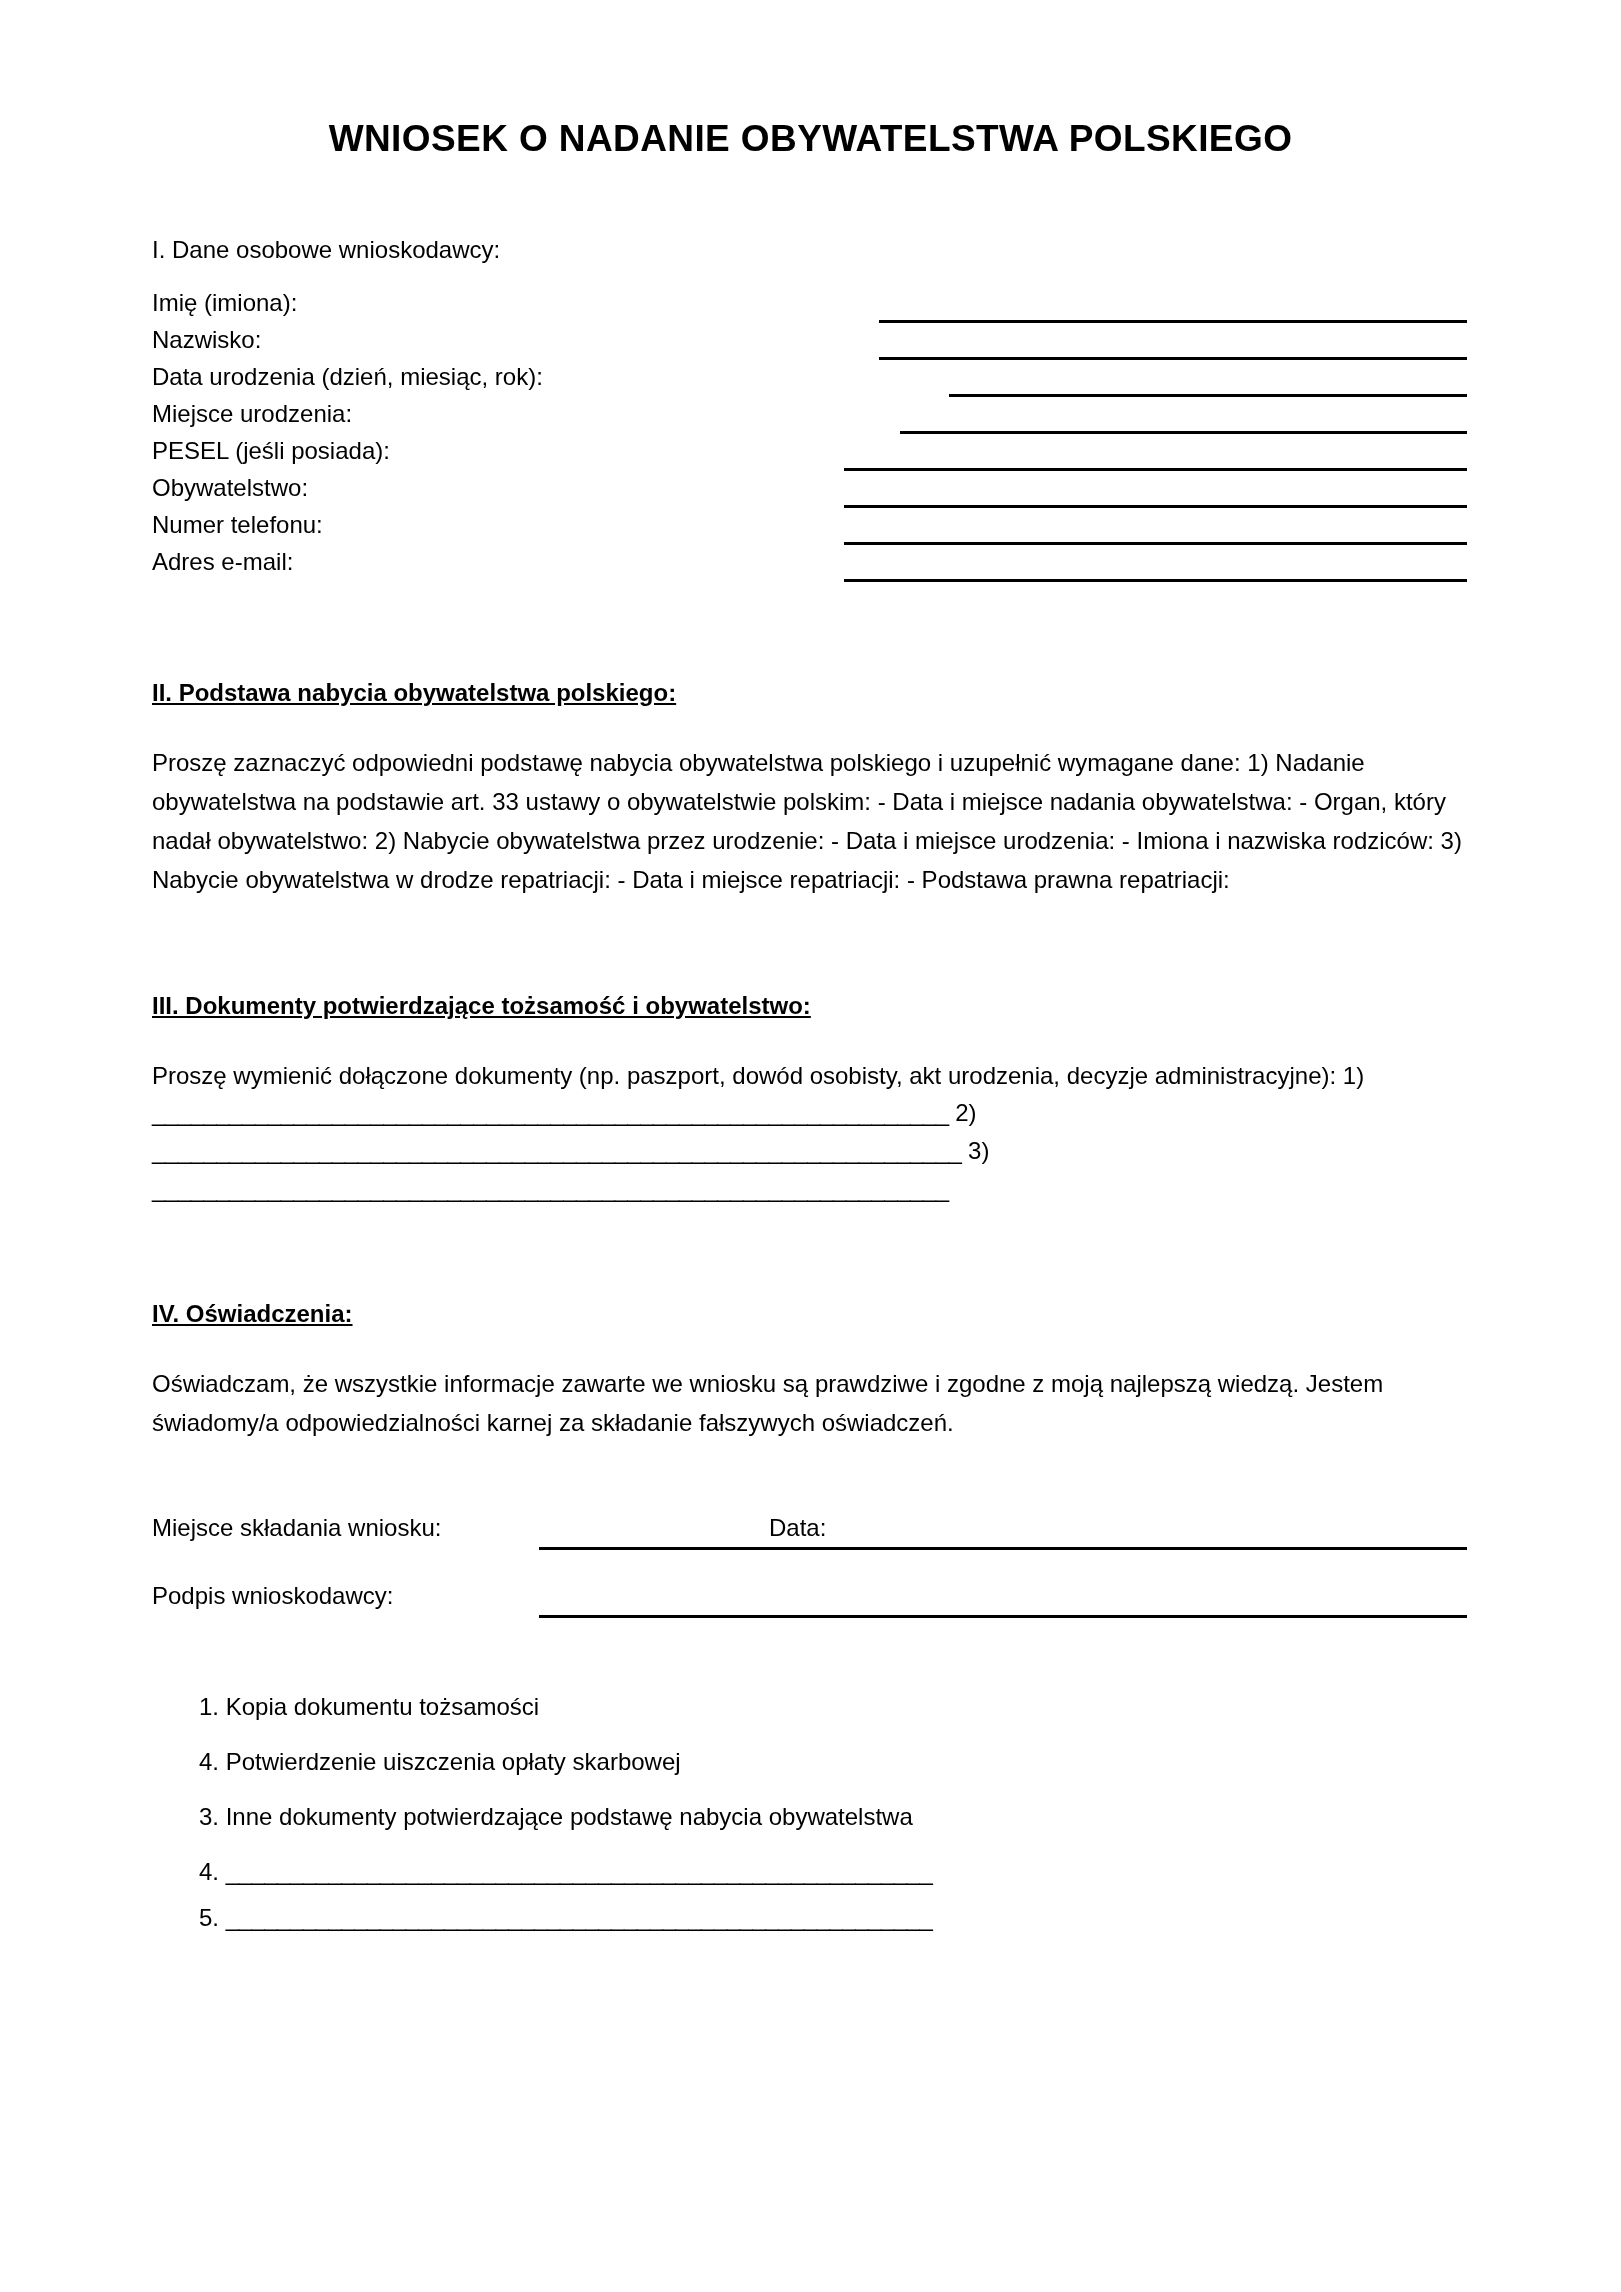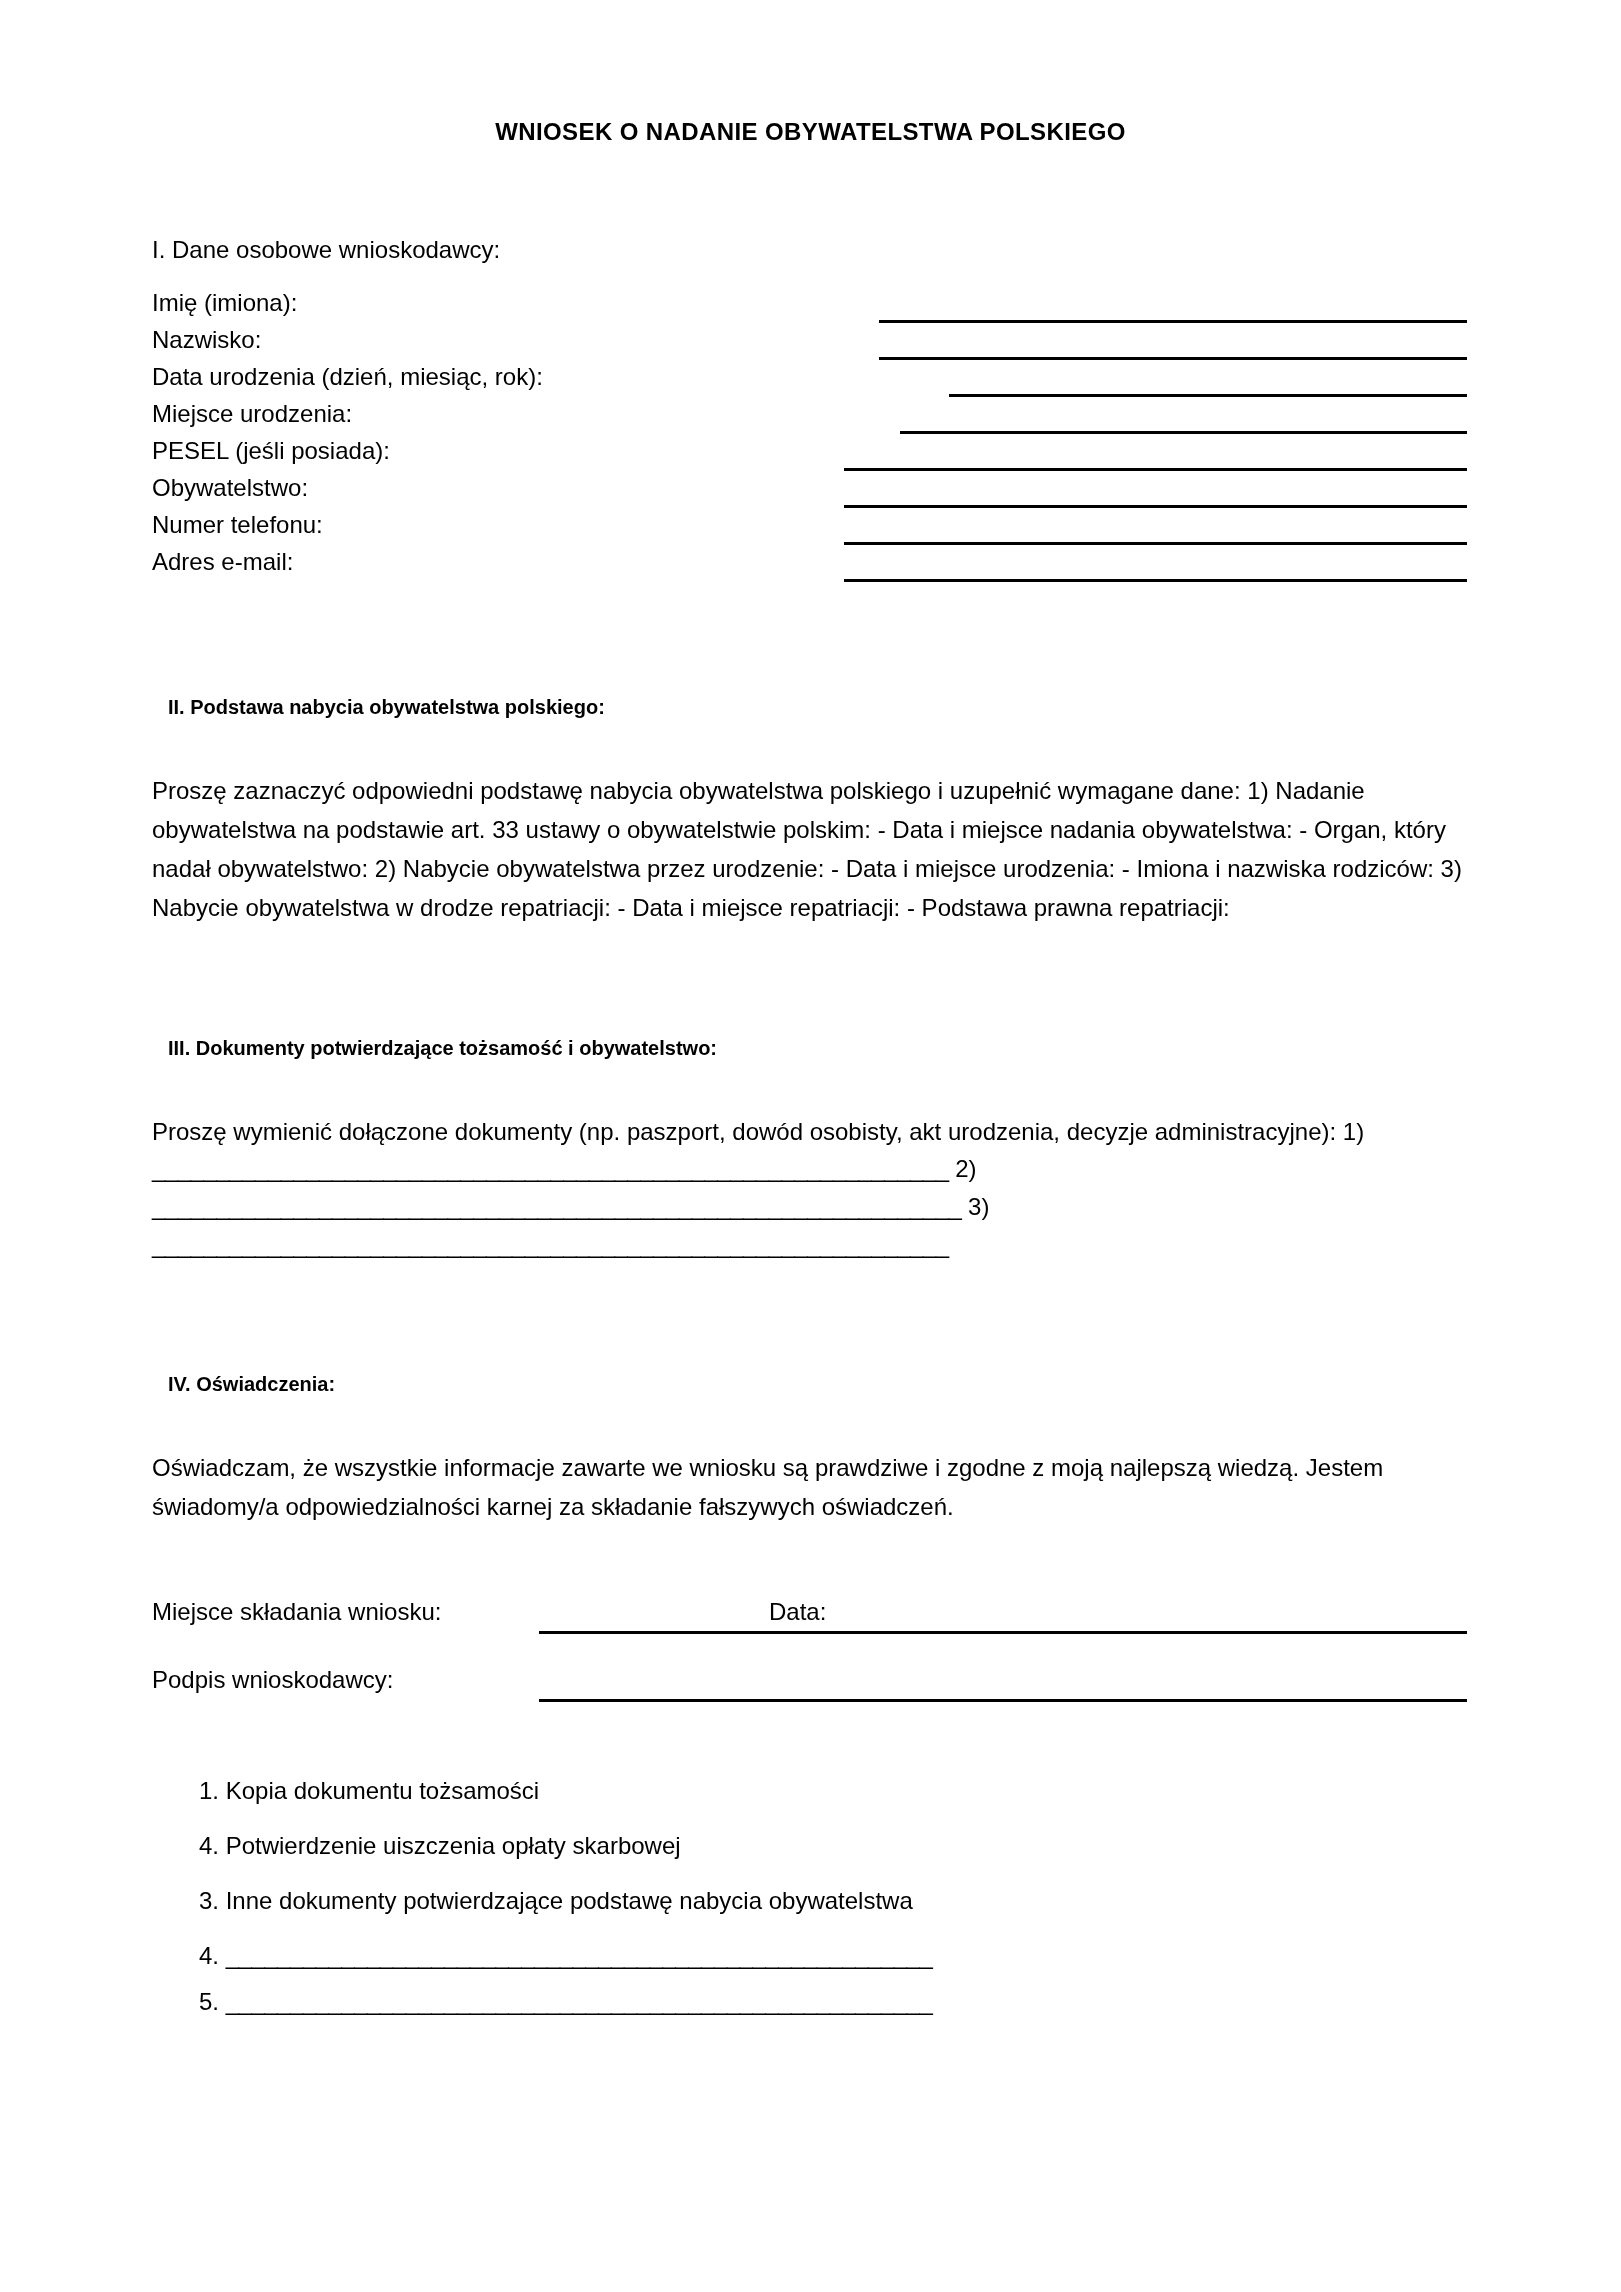--- a/index.html
+++ b/index.html
@@ -18,21 +18,21 @@
     background: #ffffff;
     margin: 0 auto;
     overflow: hidden;
   }
   .doc-title {
     position: absolute;
     left: 0;
     top: 118px;
     width: 1621px;
     text-align: center;
-    font-size: 24px;
+    font-size: 37px;
     font-weight: bold;
     letter-spacing: 0.4px;
   }
 
   .content {
     position: absolute;
     left: 152px;
     top: 238px;
     width: 1315px;
   }
@@ -62,24 +62,25 @@
   .field-rule {
     position: absolute;
     right: 0;
     top: 29px;
     height: 0;
     border-bottom: 3.9px solid #000000;
   }
 
   
   .sec-head {
-    font-size: 20px;
+    font-size: 24px;
     font-weight: bold;
     line-height: 1;
-    margin: 16px;
+    margin: 0;
+    text-decoration: underline;
   }
   .sec-para {
     font-size: 24px;
     line-height: 1.62;
     margin: 0;
     text-align: left;
   }
   .sec-para.tight {
     line-height: 1.58;
   }

